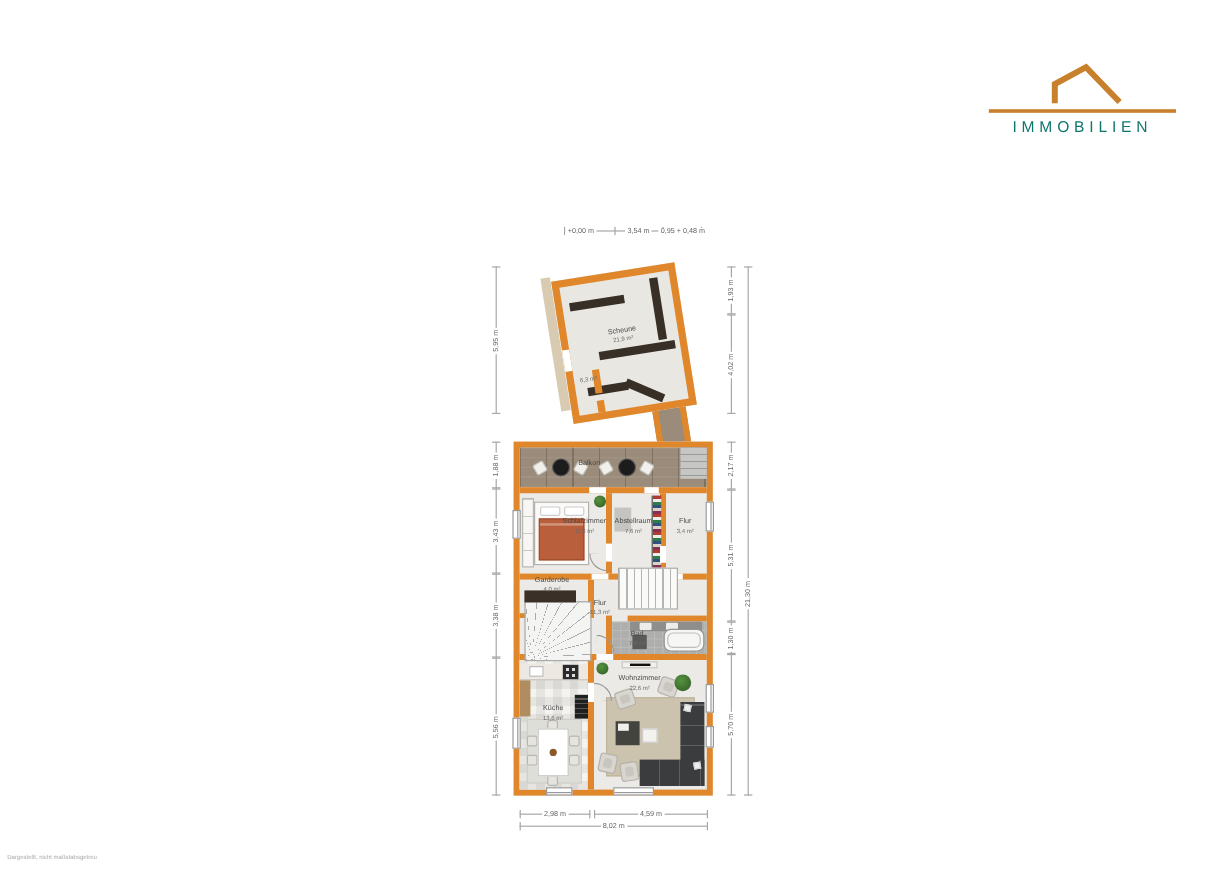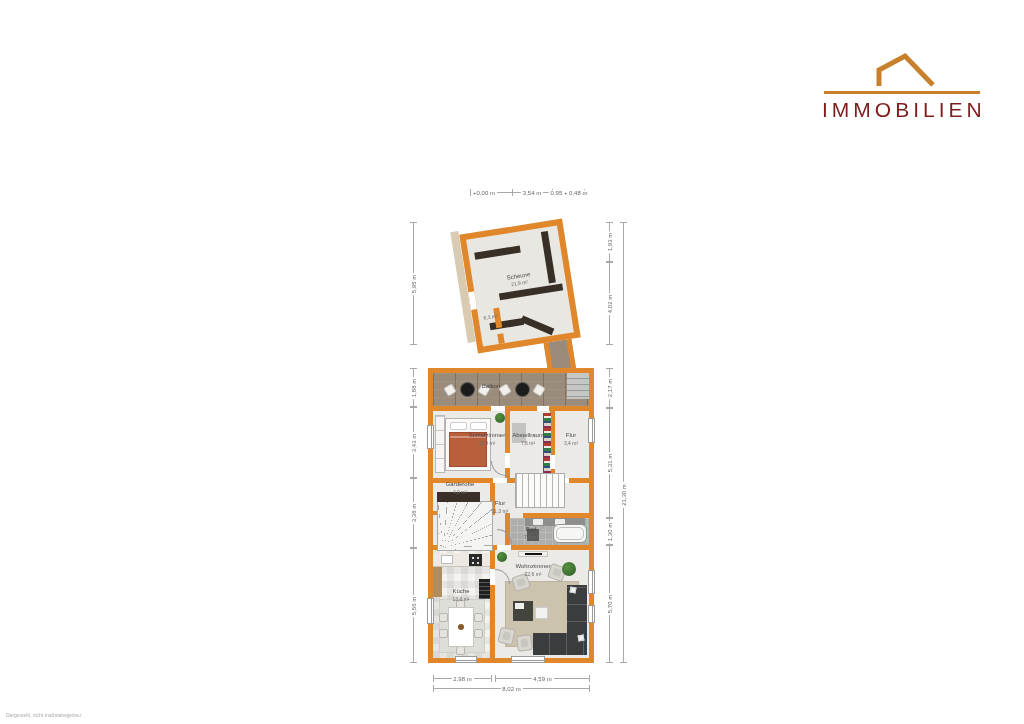--- a/index.html
+++ b/index.html
@@ -6,21 +6,21 @@
   html,body { background:#fff; }
   .page { position:relative; width:1024px; height:724px; background:#ffffff; overflow:hidden;
           font-family:"Liberation Sans", sans-serif; }
 
   
   .logo { position:absolute; right:42px; top:52px; width:160px; text-align:center; }
   .logo svg { display:block; margin:0 auto; }
   .logo-name { font-family:"Liberation Serif", serif; font-size:25px; letter-spacing:5px;
                color:#6E6F3B; margin-top:2px; }
   .logo-rule { height:3px; background:#C8802C; margin:3px 2px 4px 2px; }
-  .logo-sub  { font-size:21px; letter-spacing:4px; color:#7f1d1d; }
+  .logo-sub  { font-size:13px; letter-spacing:4px; color:#0f766e; }
   .room-label { position:absolute; transform:translate(-50%,-50%); text-align:center;
                 font-size:6px; line-height:1.3; color:#4a4a4a; white-space:nowrap; z-index:30; }
   .room-label .area { display:block; font-size:5px; color:#6b6b6b; }
   .wall { background:#E0872B; position:absolute; }
   .gap  { background:#ffffff; position:absolute; z-index:5; }
   .window { background:#ffffff; position:absolute; z-index:6;
             border:1px solid #9a9a9a; }
   .window::after { content:""; position:absolute; left:0; right:0; top:50%; height:1px; background:#9a9a9a; }
   .window.v::after { left:50%; top:0; bottom:0; width:1px; height:auto; }
   .arc { position:absolute; border:1px solid #999; z-index:7; background:transparent; }

